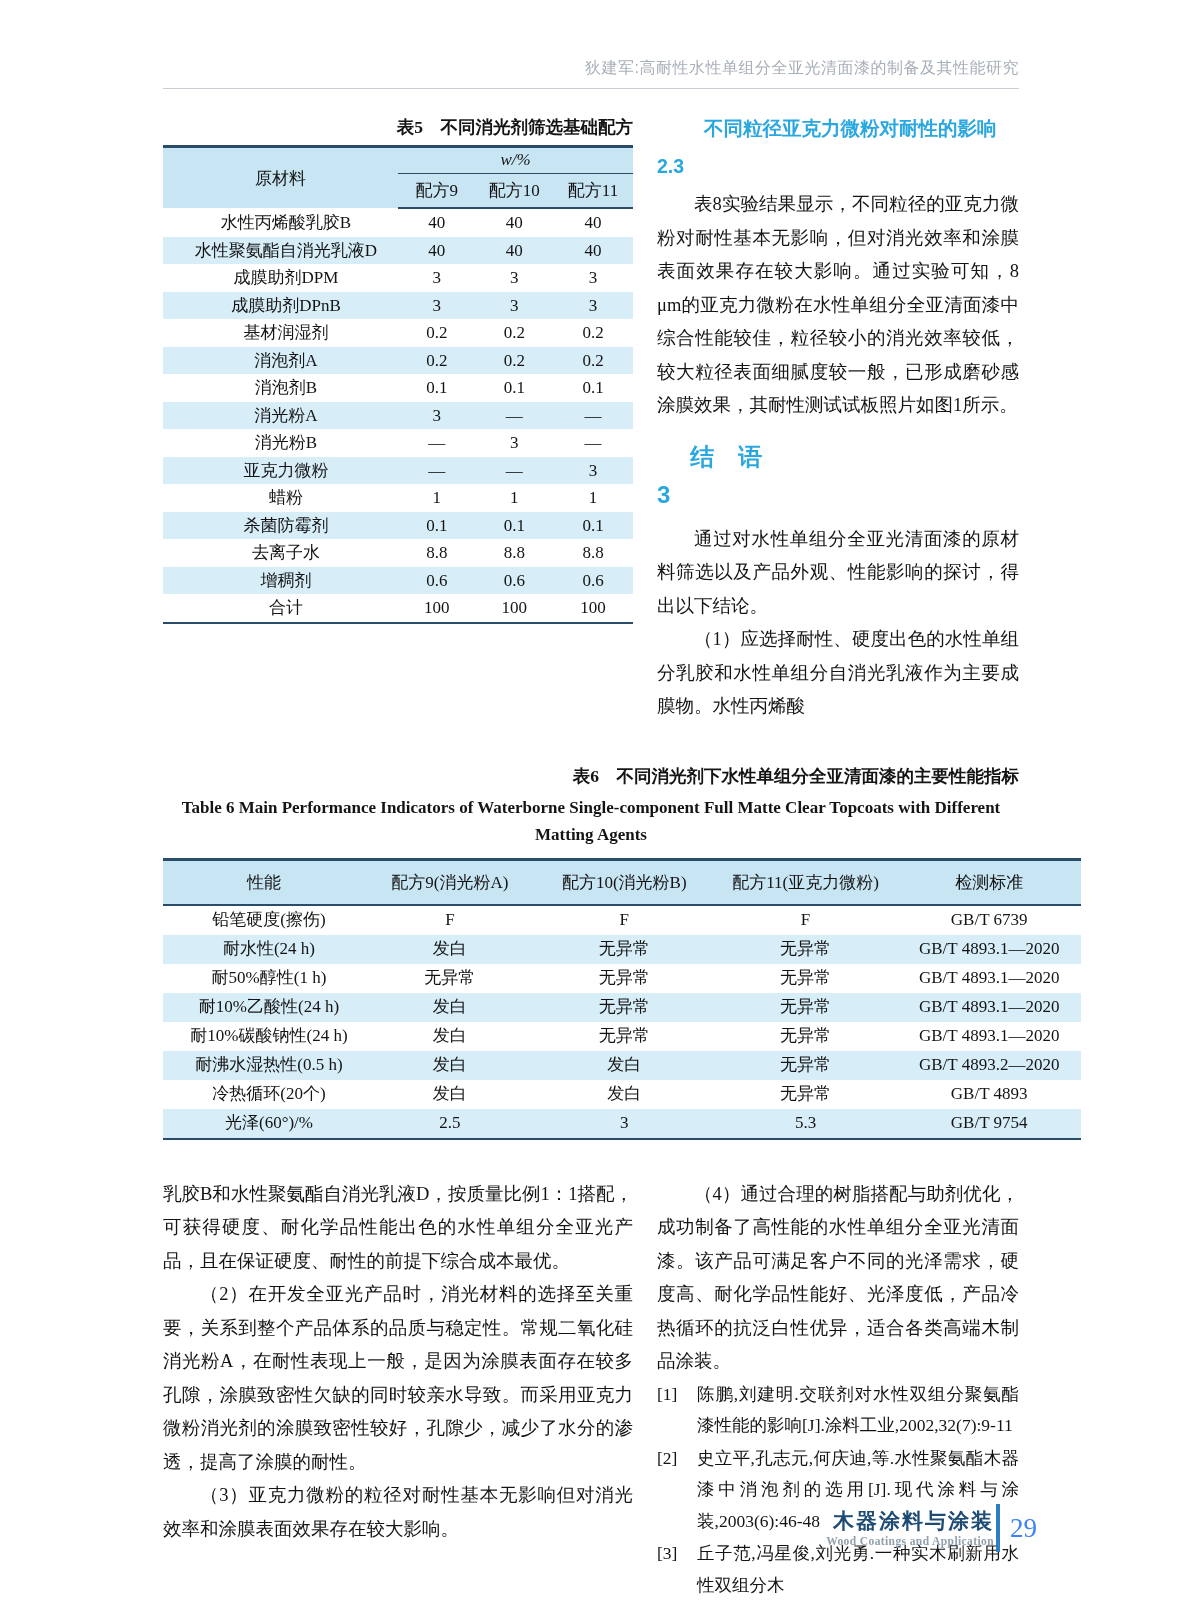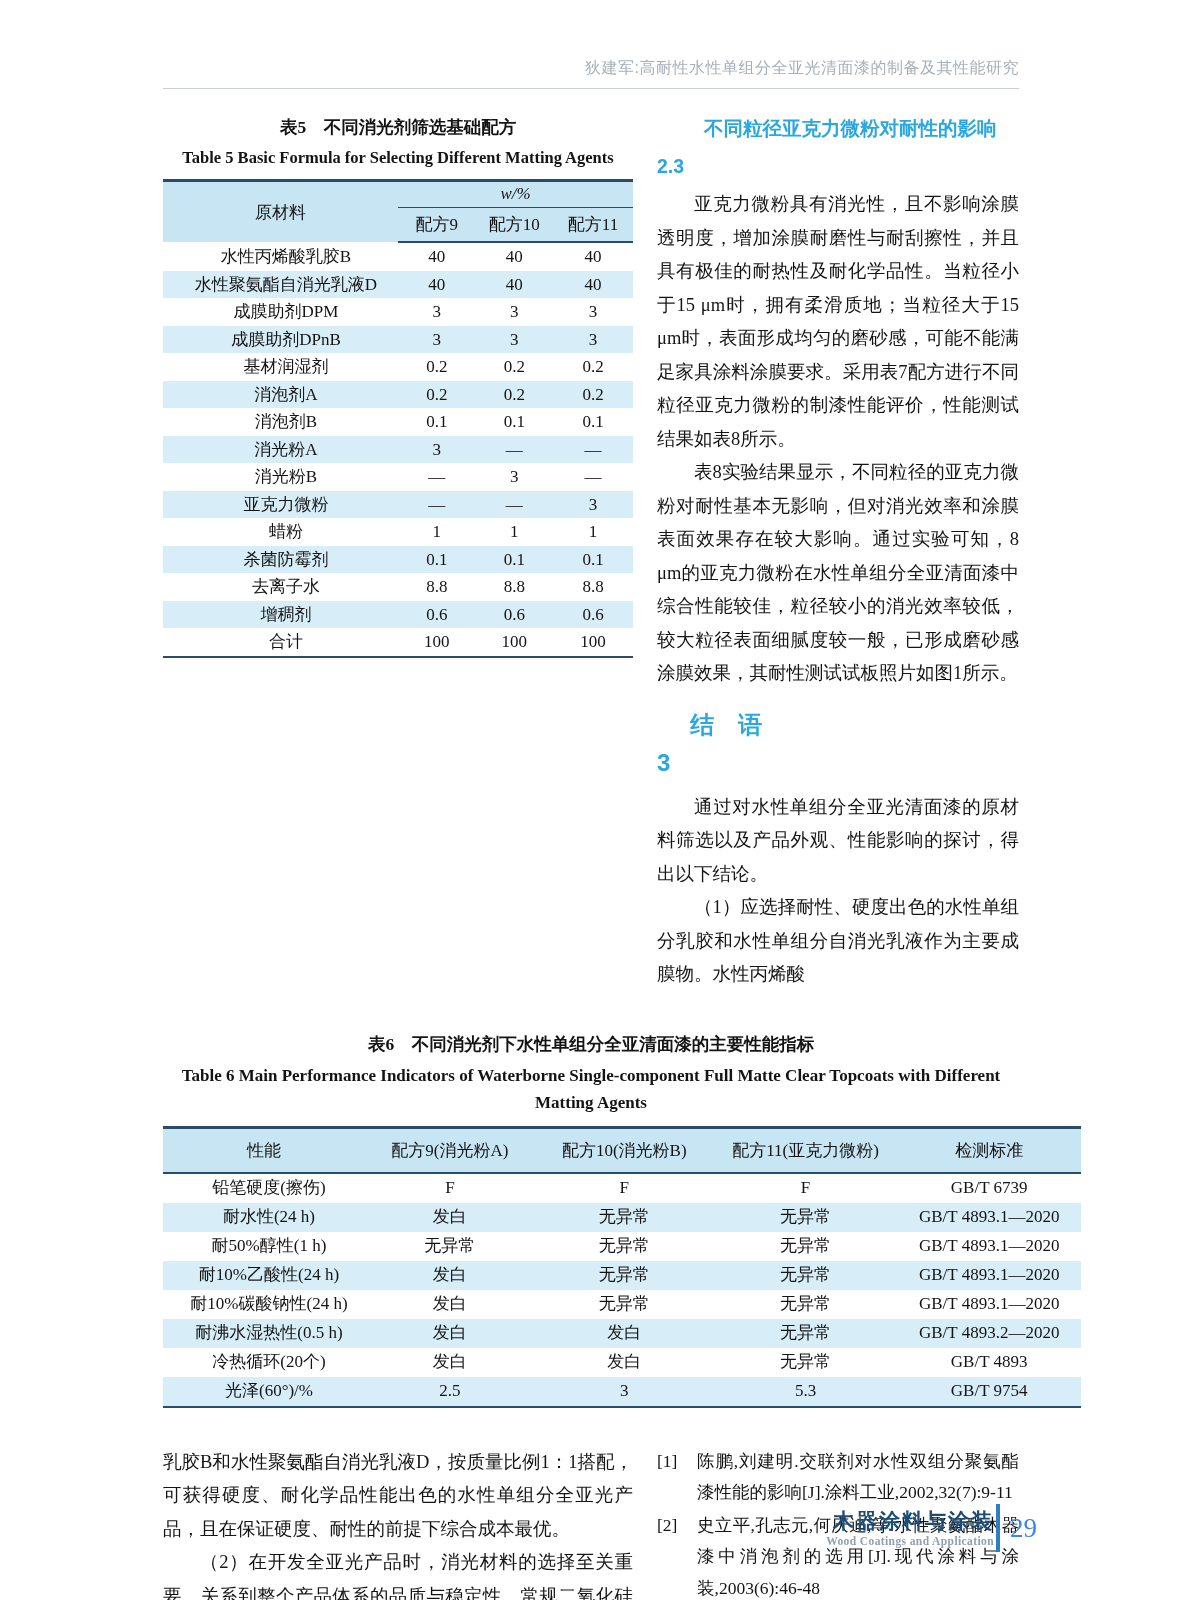--- a/index.html
+++ b/index.html
@@ -29,21 +29,21 @@
   }
   
   .cols { display: flex; gap: 24px; }
   .top-cols { margin-top: 24px; }
   .bottom-cols { margin-top: 38px; }
   .col-left { width: 470px; flex: none; }
   .col-right { flex: 1; min-width: 0; }
 
   
   .tbl-title-cn {
-    text-align: center; font-weight: bold;
+    text-align: right; font-weight: bold;
     font-size: 17.5px; margin: 2px 0 6px;
   }
   .tbl-title-en {
     text-align: center; font-weight: bold;
     font-size: 16.5px; line-height: 1.6; margin-bottom: 8px;
   }
   .t6-title-en { max-width: 910px; margin-left: auto; margin-right: auto; font-size: 17px; }
 
   
   table.data {
@@ -128,21 +128,20 @@
 <div class="page">
 
   <div class="running-header">
     <div class="running-title">狄建军:高耐性水性单组分全亚光清面漆的制备及其性能研究</div>
   </div>
 
   <div class="cols top-cols">
 
     <div class="col-left">
       <div class="tbl-title-cn">表5　不同消光剂筛选基础配方</div>
-      <div class="tbl-title-en">Table 5  Basic Formula for Selecting Different Matting Agents</div>
       <table class="data" id="table5">
         <colgroup>
           <col style="width:50%">
             <col style="width:16.5%">
             <col style="width:16.5%">
             <col style="width:17%">
         </colgroup>
         <thead>
           <tr>
             <th rowspan="2" class="material-label">原材料</th>
@@ -247,21 +246,20 @@
             </tr>
           </tbody>
       </table>
     </div>
 
     <div class="col-right">
       <div class="sec-head h23">
         <span class="sec-num">2.3</span>
         <span>不同粒径亚克力微粉对耐性的影响</span>
       </div>
-      <p class="para">亚克力微粉具有消光性，且不影响涂膜透明度，增加涂膜耐磨性与耐刮擦性，并且具有极佳的耐热性及耐化学品性。当粒径小于15 μm时，拥有柔滑质地；当粒径大于15 μm时，表面形成均匀的磨砂感，可能不能满足家具涂料涂膜要求。采用表7配方进行不同粒径亚克力微粉的制漆性能评价，性能测试结果如表8所示。</p>
       <p class="para">表8实验结果显示，不同粒径的亚克力微粉对耐性基本无影响，但对消光效率和涂膜表面效果存在较大影响。通过实验可知，8 μm的亚克力微粉在水性单组分全亚清面漆中综合性能较佳，粒径较小的消光效率较低，较大粒径表面细腻度较一般，已形成磨砂感涂膜效果，其耐性测试试板照片如图1所示。</p>
 
       <div class="sec-head h3">
         <span class="sec-num">3</span>
         <span>结　语</span>
       </div>
       <p class="para">通过对水性单组分全亚光清面漆的原材料筛选以及产品外观、性能影响的探讨，得出以下结论。</p>
       <p class="para">（1）应选择耐性、硬度出色的水性单组分乳胶和水性单组分自消光乳液作为主要成膜物。水性丙烯酸</p>
     </div>
   </div>
@@ -348,20 +346,21 @@
   </div>
 
   <div class="cols bottom-cols">
     <div class="col-left">
       <p class="para noindent">乳胶B和水性聚氨酯自消光乳液D，按质量比例1：1搭配，可获得硬度、耐化学品性能出色的水性单组分全亚光产品，且在保证硬度、耐性的前提下综合成本最优。</p>
       <p class="para">（2）在开发全亚光产品时，消光材料的选择至关重要，关系到整个产品体系的品质与稳定性。常规二氧化硅消光粉A，在耐性表现上一般，是因为涂膜表面存在较多孔隙，涂膜致密性欠缺的同时较亲水导致。而采用亚克力微粉消光剂的涂膜致密性较好，孔隙少，减少了水分的渗透，提高了涂膜的耐性。</p>
       <p class="para">（3）亚克力微粉的粒径对耐性基本无影响但对消光效率和涂膜表面效果存在较大影响。</p>
     </div>
 
     <div class="col-right">
+      <p class="para">（4）通过合理的树脂搭配与助剂优化，成功制备了高性能的水性单组分全亚光清面漆。该产品可满足客户不同的光泽需求，硬度高、耐化学品性能好、光泽度低，产品冷热循环的抗泛白性优异，适合各类高端木制品涂装。</p>
 
 
       <div class="ref-item">
         <span class="ref-num">[1]</span>
         <span class="ref-text">陈鹏,刘建明.交联剂对水性双组分聚氨酯漆性能的影响[J].涂料工业,2002,32(7):9-11</span>
       </div>
       <div class="ref-item">
         <span class="ref-num">[2]</span>
         <span class="ref-text">史立平,孔志元,何庆迪,等.水性聚氨酯木器漆中消泡剂的选用[J].现代涂料与涂装,2003(6):46-48</span>
       </div>

